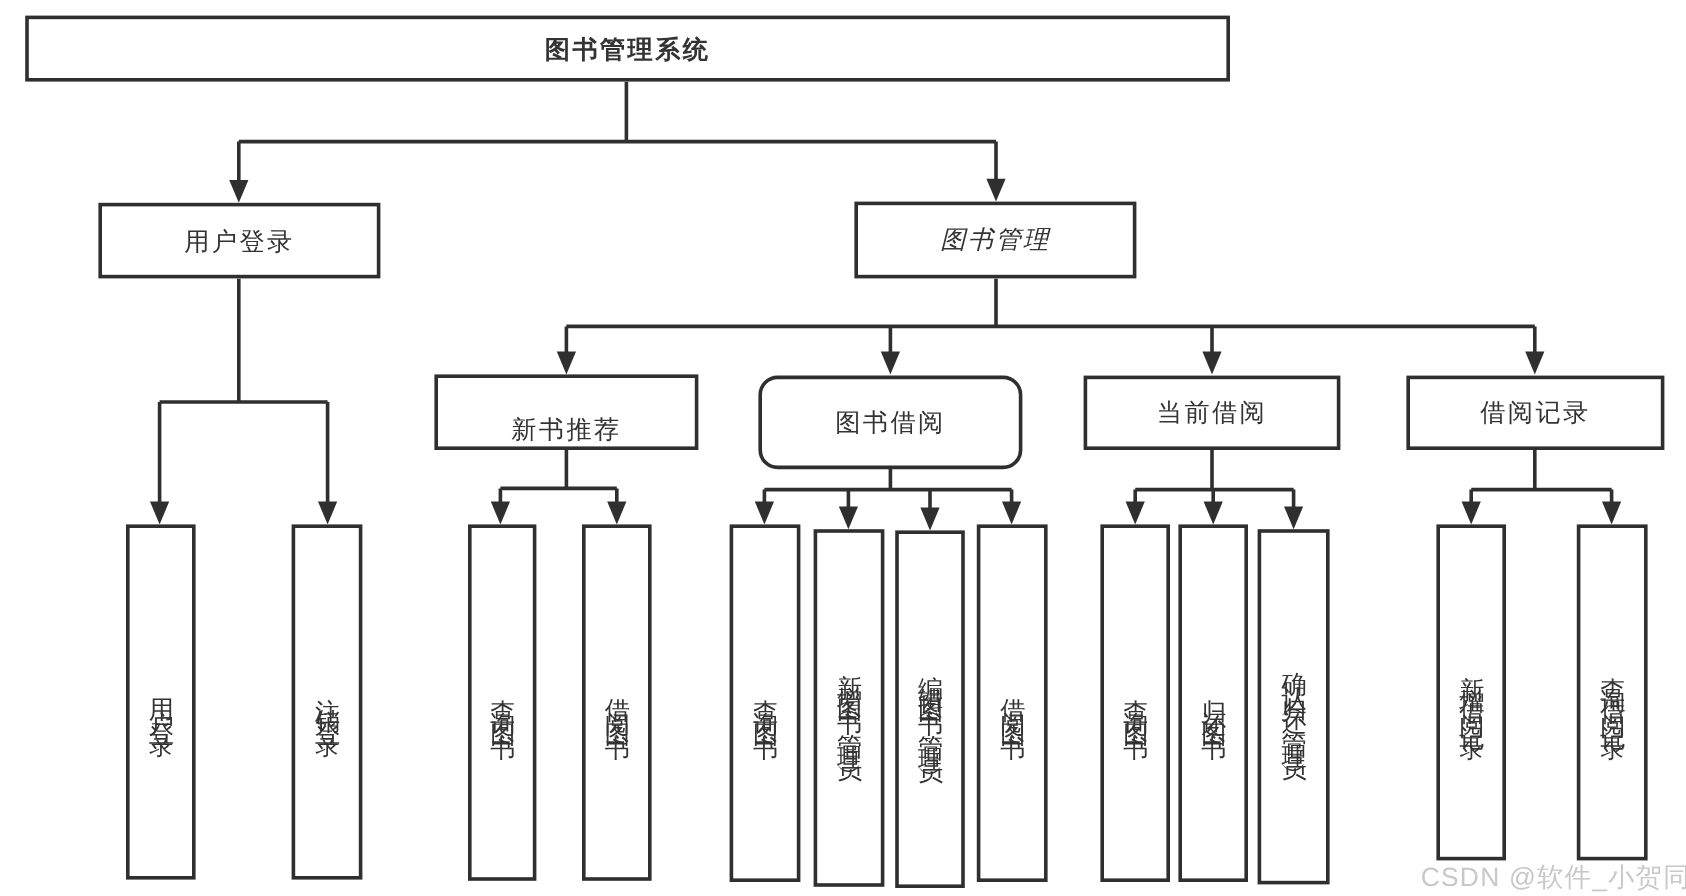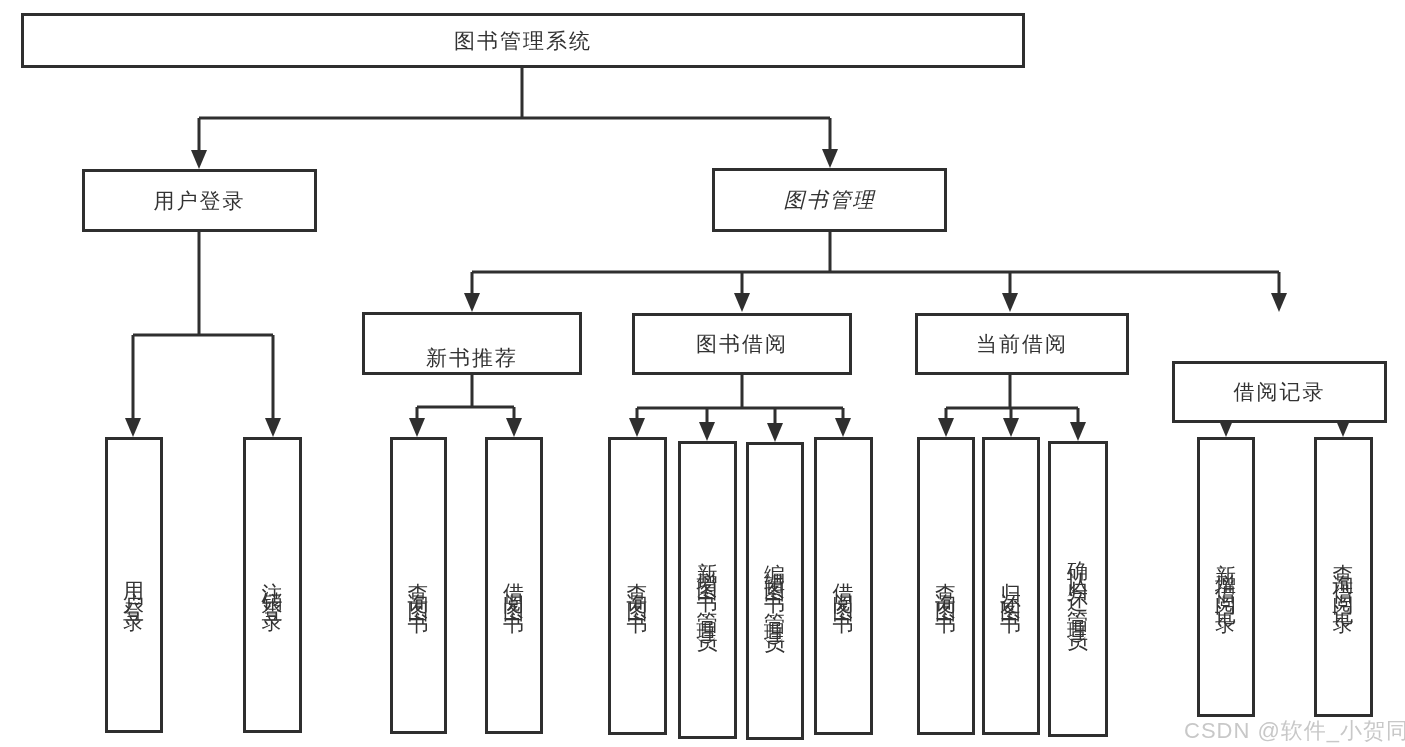--- a/index.html
+++ b/index.html
@@ -53,41 +53,41 @@
       <polygon points="767,423 783,423 775,442"></polygon>
       <polygon points="835,418 851,418 843,437"></polygon>
       <polygon points="938,418 954,418 946,437"></polygon>
       <polygon points="1003,418 1019,418 1011,437"></polygon>
       <polygon points="1070,422 1086,422 1078,441"></polygon>
       <polygon points="1218,418 1234,418 1226,437"></polygon>
       <polygon points="1335,418 1351,418 1343,437"></polygon>
     </g>
   </svg>
 
-  <div class="box" style="left:21px;top:13px;width:1004px;height:55px;">
+  <div class="box" style="left:21px;top:13px;width:1004px;height:55px;font-weight:bold;">
     <span class="hlabel">图书管理系统</span>
   </div>
 
   <div class="box" style="left:82px;top:169px;width:235px;height:63px;">
     <span class="hlabel">用户登录</span>
   </div>
   <div class="box" style="left:712px;top:168px;width:235px;height:64px;font-style:italic;">
     <span class="hlabel">图书管理</span>
   </div>
 
   <div class="box" style="left:362px;top:312px;width:220px;height:63px;align-items:flex-end;">
     <span class="hlabel">新书推荐</span>
   </div>
-  <div class="box" style="left:632px;top:313px;width:220px;height:62px;">
+  <div class="box" style="left:632px;top:313px;width:220px;height:78px;border-radius:16px;">
     <span class="hlabel">图书借阅</span>
   </div>
-  <div class="box" style="left:903px;top:313px;width:214px;height:62px;margin-left:12px;">
+  <div class="box" style="left:903px;top:313px;width:214px;height:62px;">
     <span class="hlabel">当前借阅</span>
   </div>
-  <div class="box" style="left:1172px;top:313px;width:215px;height:62px;margin-top:48px;">
+  <div class="box" style="left:1172px;top:313px;width:215px;height:62px;">
     <span class="hlabel">借阅记录</span>
   </div>
 
   <div class="box" style="left:105px;top:437px;width:58px;height:296px;">
     <span class="vtext">用户登录</span>
   </div>
   <div class="box" style="left:243px;top:437px;width:59px;height:296px;">
     <span class="vtext">注销登录</span>
   </div>
 

